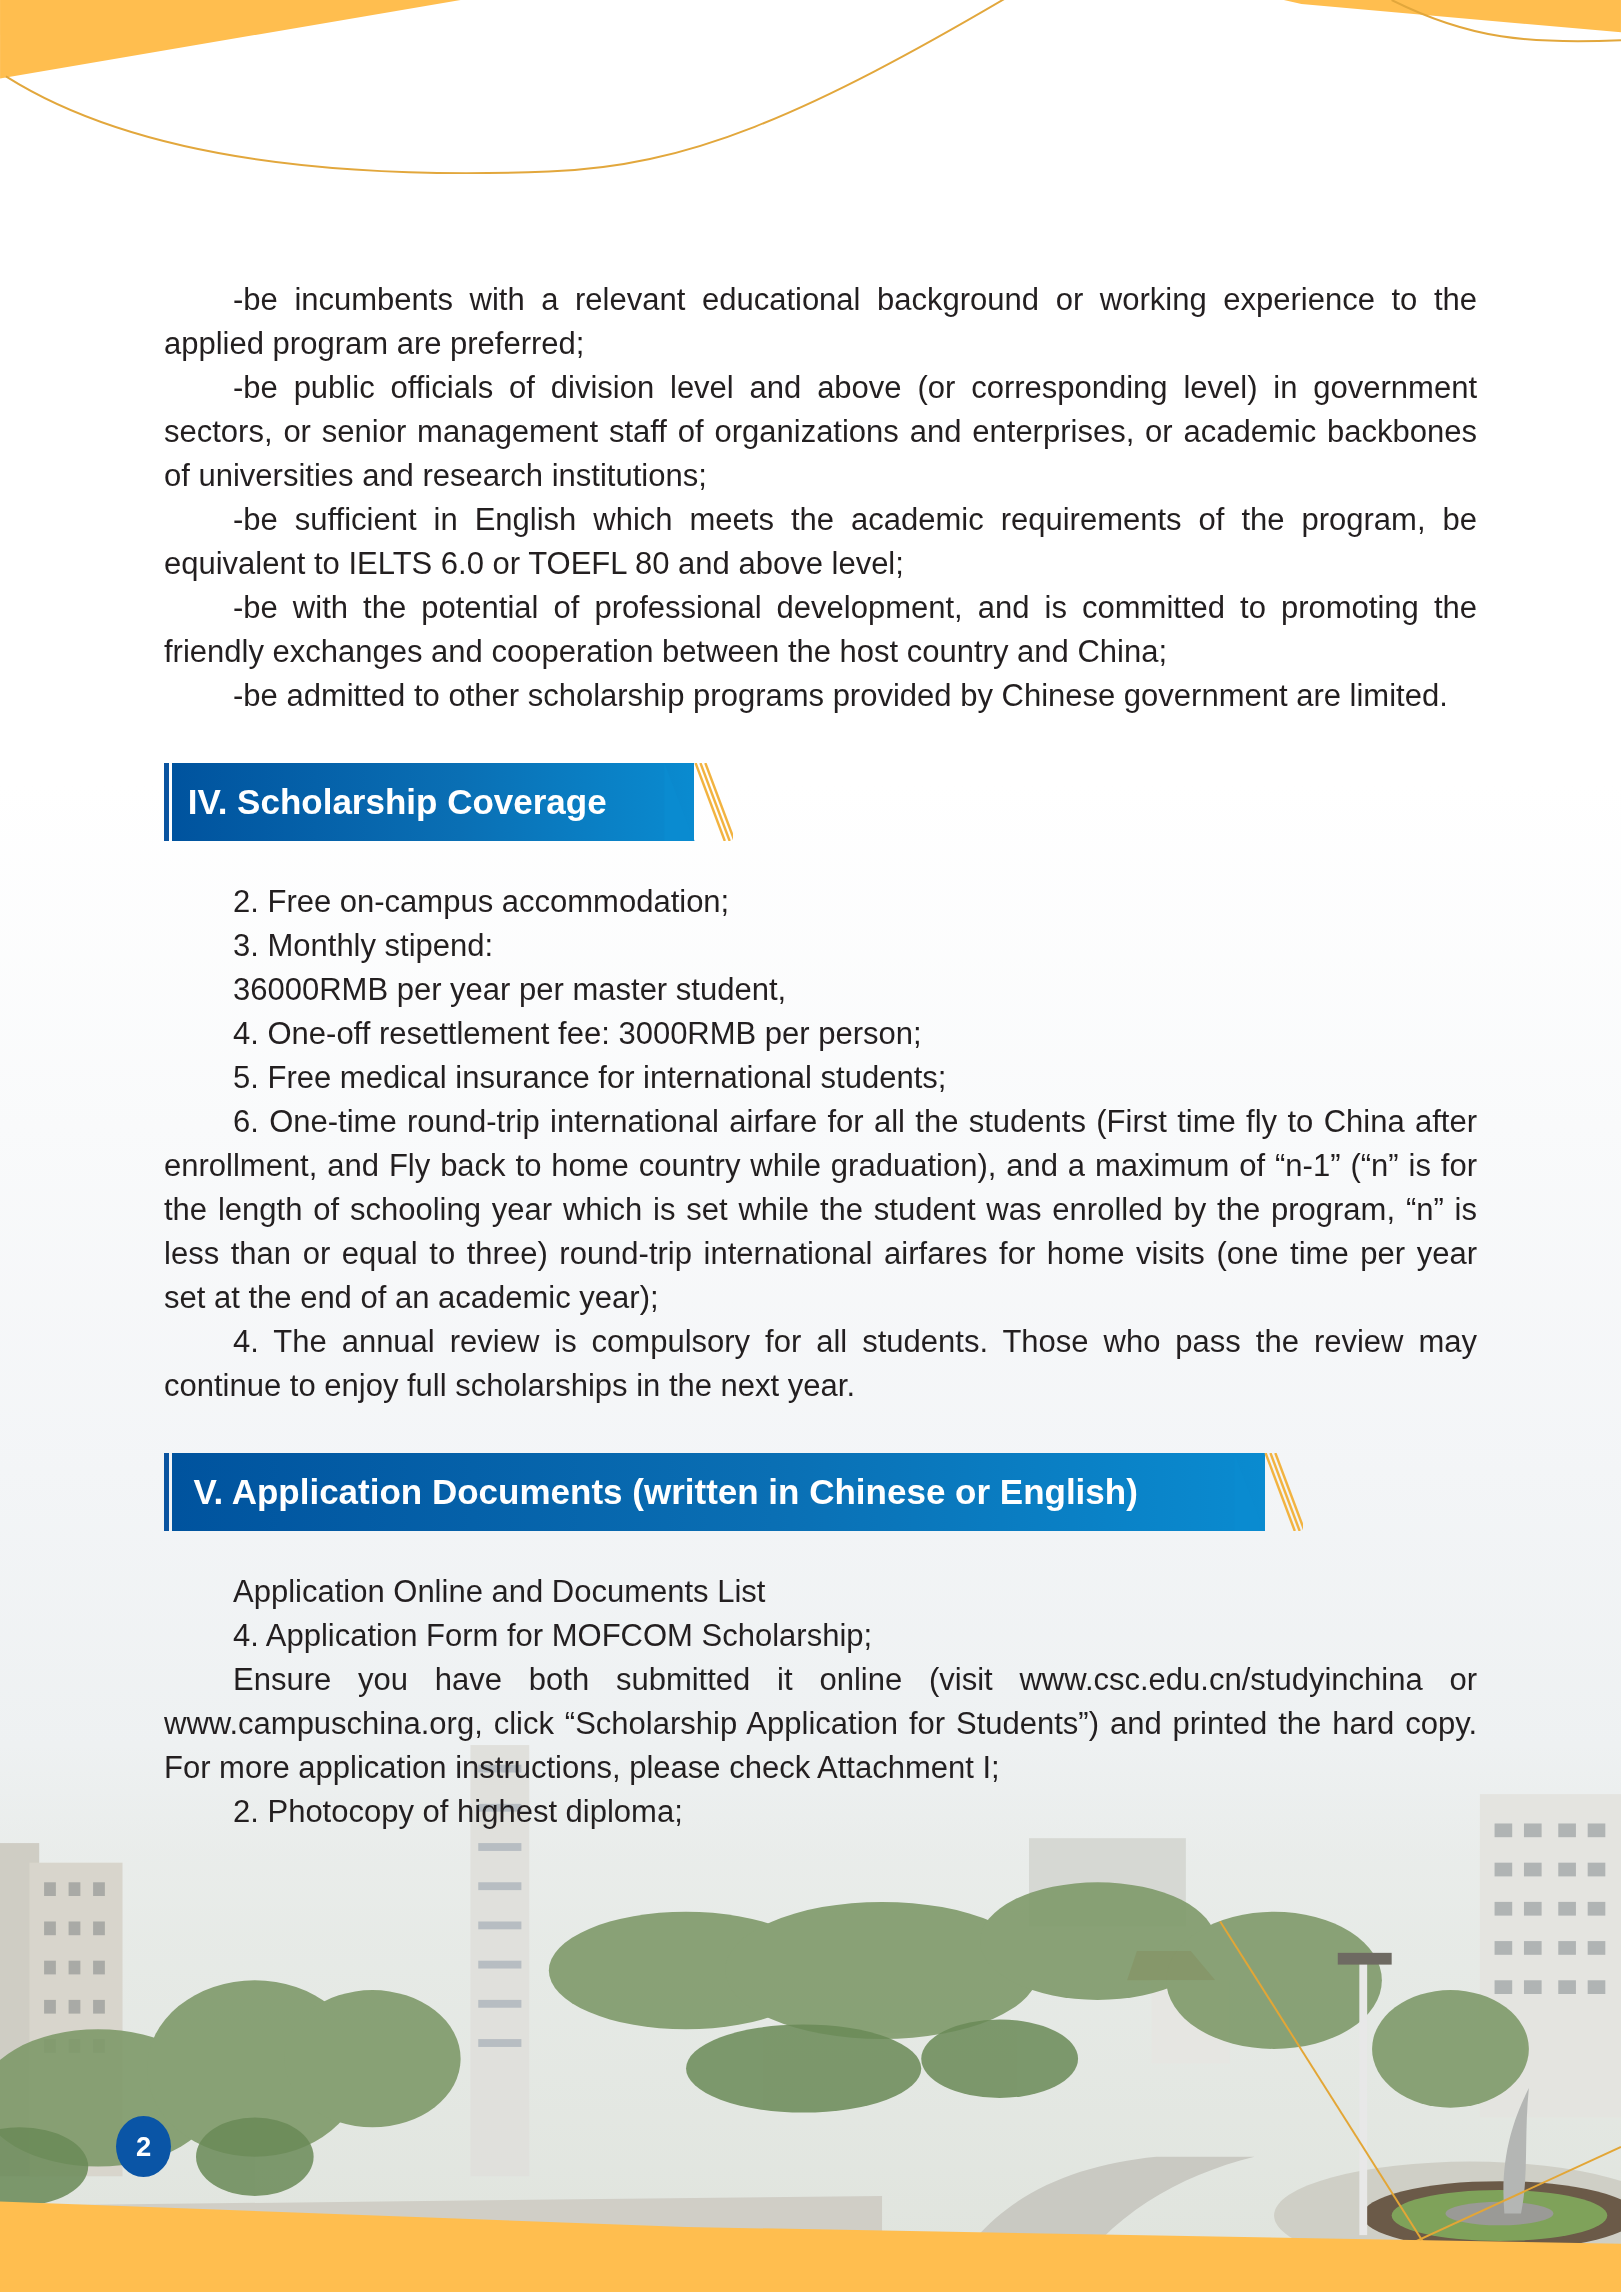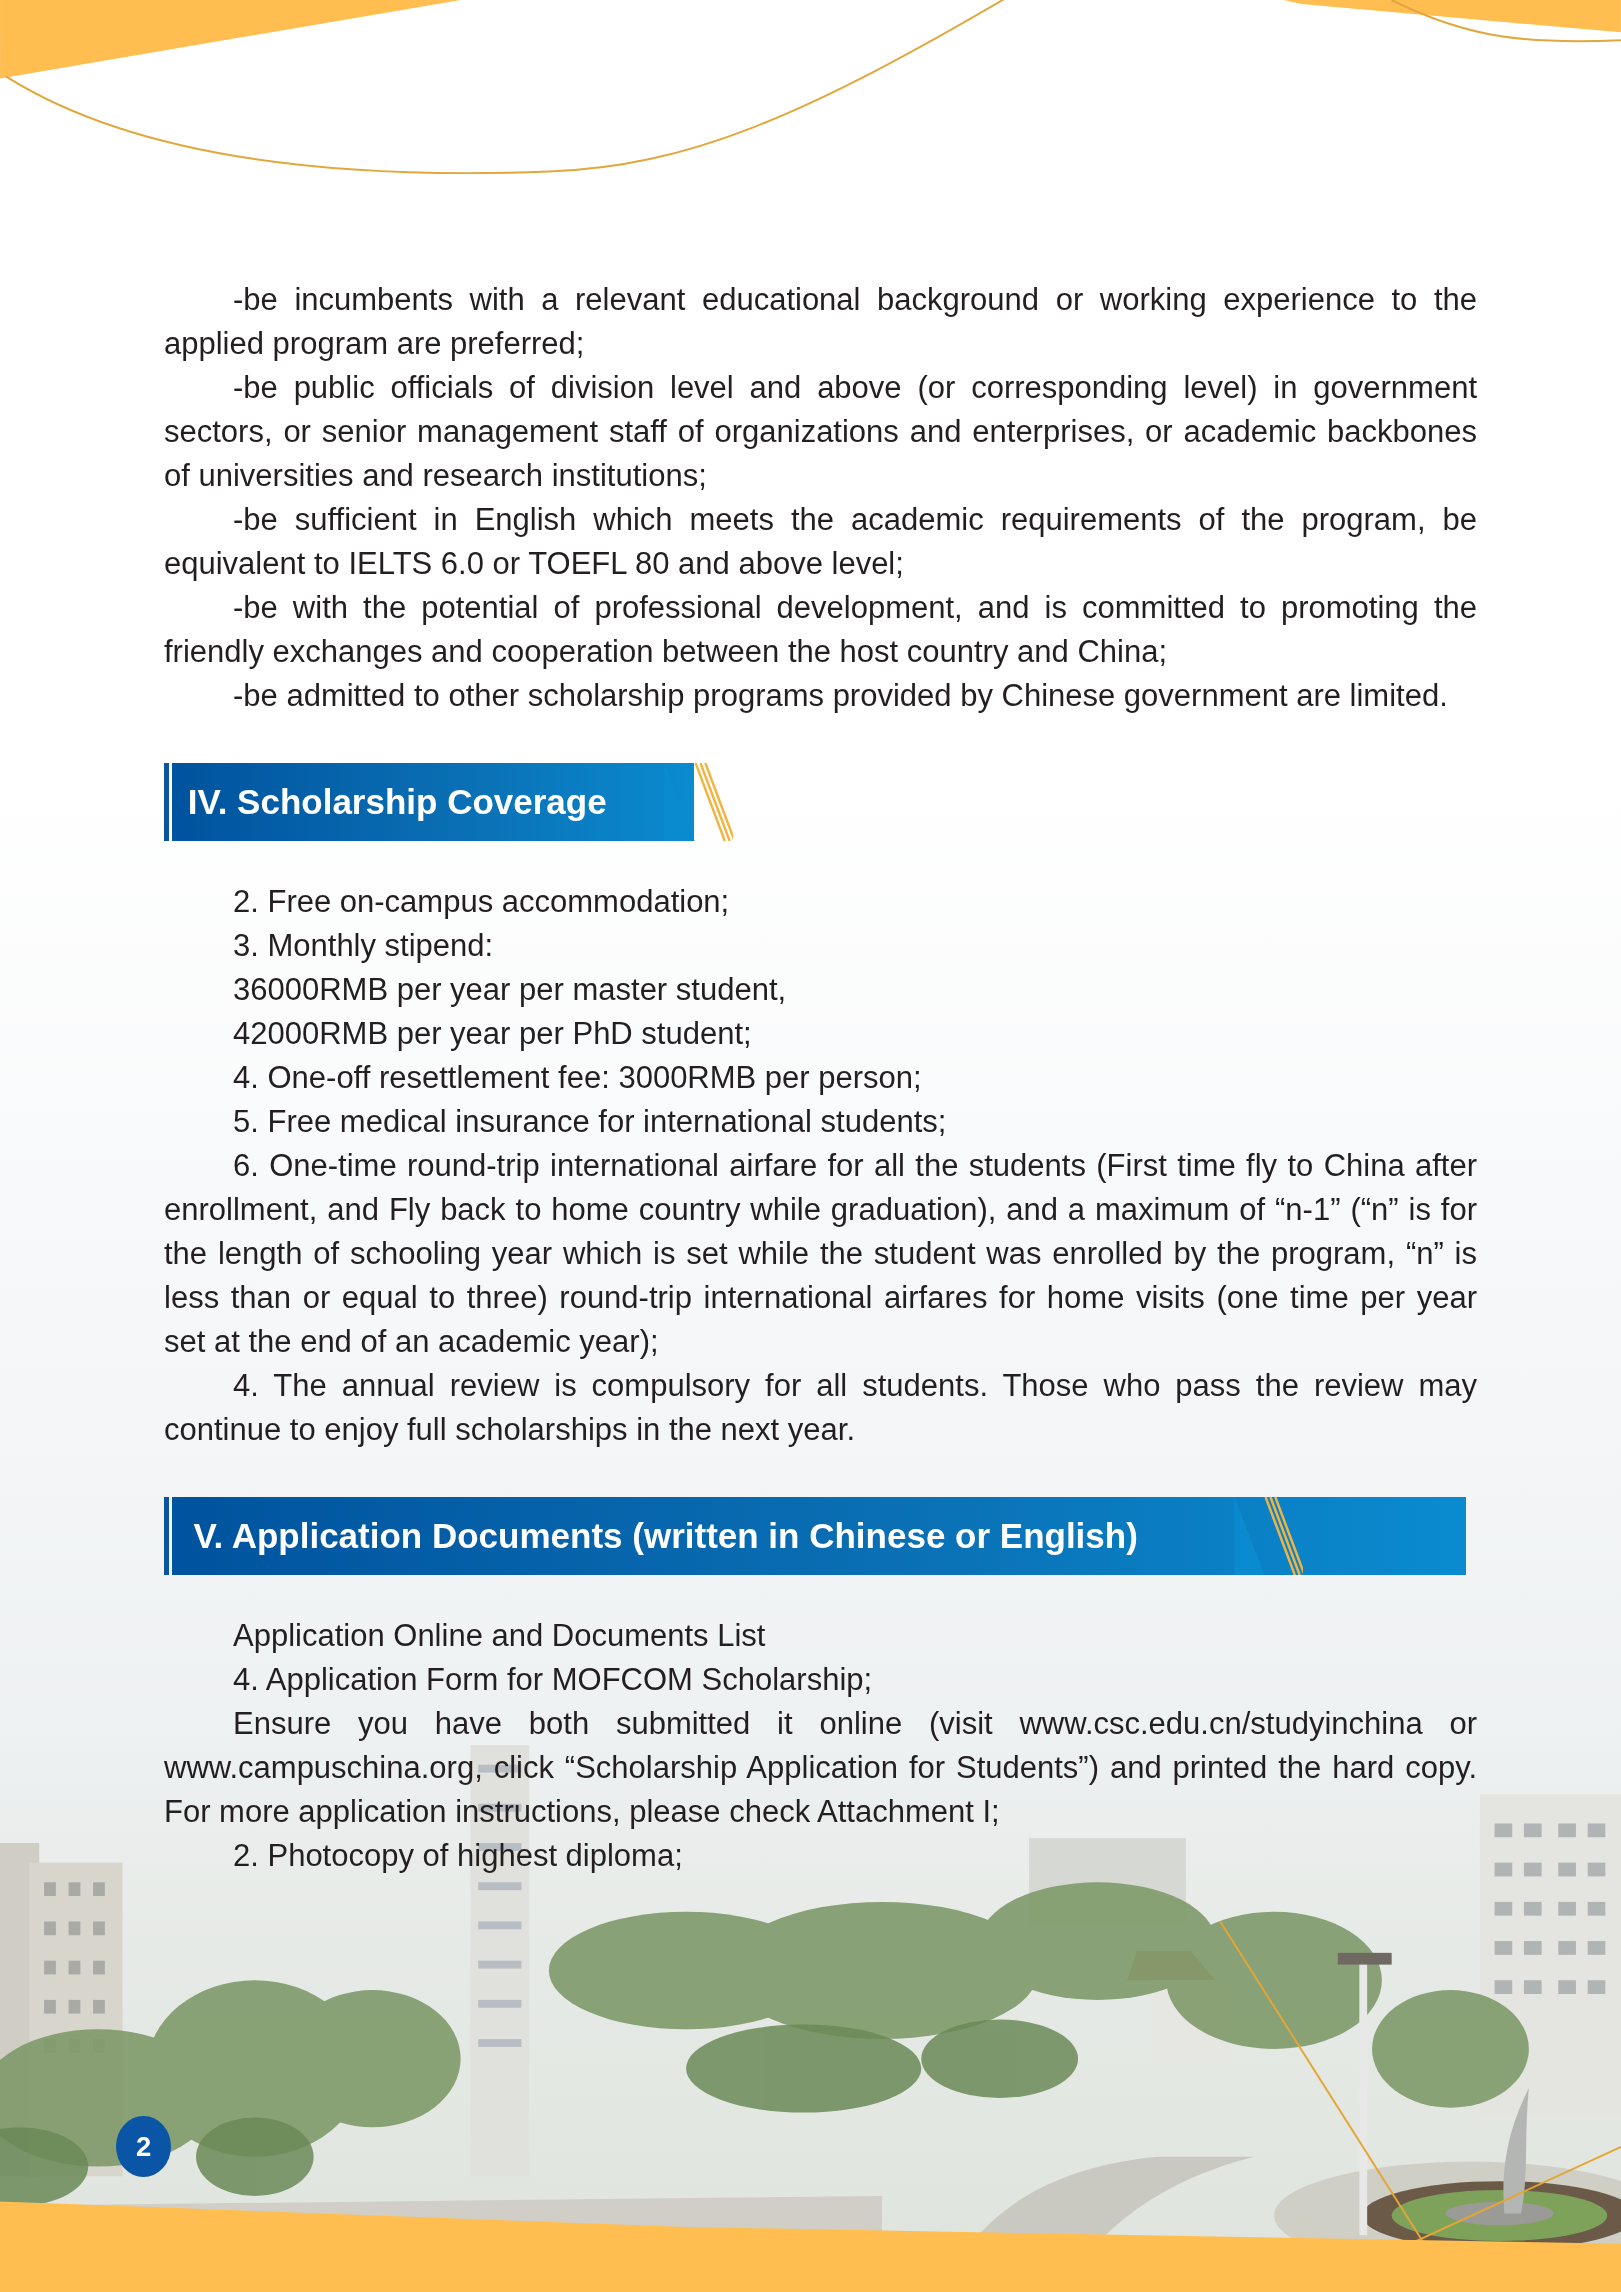--- a/index.html
+++ b/index.html
@@ -186,30 +186,29 @@
       <line x1="32" y1="0" x2="62" y2="80" stroke="#f2b340" stroke-width="2.5"></line>
       <line x1="37" y1="0" x2="67" y2="80" stroke="#f2b340" stroke-width="2.5"></line>
       <line x1="42" y1="0" x2="72" y2="80" stroke="#f2b340" stroke-width="2.5"></line>
     </svg>
   </div>
 
   <section>
     <p class="p">2. Free on-campus accommodation;</p>
     <p class="p">3. Monthly stipend:</p>
     <p class="p">36000RMB per year per master student,</p>
-    <p class="p">42000RMB per year per PhD student;</p>
     <p class="p">4. One-off resettlement fee: 3000RMB per person;</p>
     <p class="p">5. Free medical insurance for international students;</p>
     <p class="p">6. One-time round-trip international airfare for all the students (First time fly to China after enrollment, and Fly back to home country while graduation), and a maximum of “n-1” (“n” is for the length of schooling year which is set while the student was enrolled by the program, “n” is less than or equal to three) round-trip international airfares for home visits (one time per year set at the end of an academic year);</p>
     <p class="p">4. The annual review is compulsory for all students. Those who pass the review may continue to enjoy full scholarships in the next year.</p>
   </section>
 
   <div class="section-head">
     <div class="bar-l"></div>
-    <div class="banner" style="width:1294px;">V. Application Documents (written in Chinese or English)</div>
+    <div class="banner" style="width:1093px;">V. Application Documents (written in Chinese or English)</div>
     <svg class="slash" style="left:1070px;" width="69" height="78" viewBox="0 0 70 80">
       <polygon points="0,0 31,80 0,80" fill="#0a8bd0"></polygon>
       <line x1="32" y1="0" x2="62" y2="80" stroke="#f2b340" stroke-width="2.5"></line>
       <line x1="37" y1="0" x2="67" y2="80" stroke="#f2b340" stroke-width="2.5"></line>
       <line x1="42" y1="0" x2="72" y2="80" stroke="#f2b340" stroke-width="2.5"></line>
     </svg>
   </div>
 
   <section>
     <p class="p">Application Online and Documents List</p>

